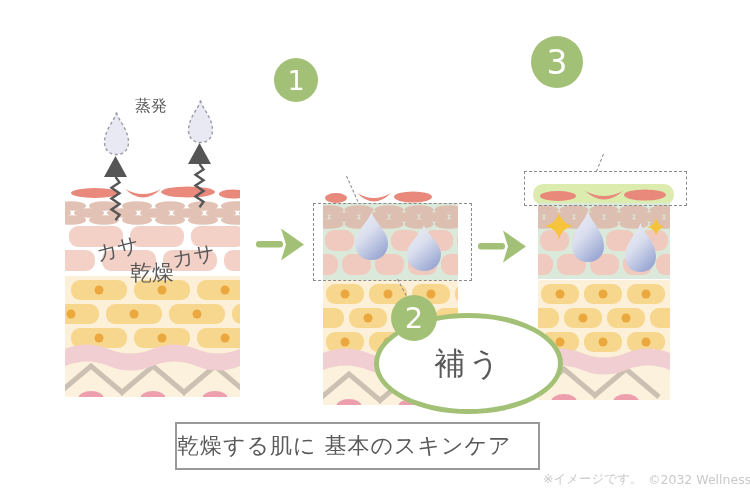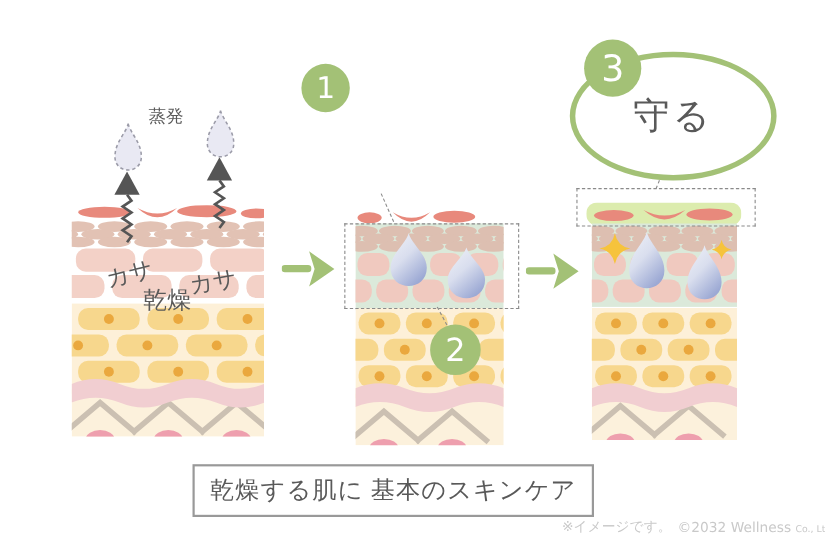--- a/index.html
+++ b/index.html
@@ -8,23 +8,23 @@
   .jp{position:absolute;color:var(--text-dark,#595959);font-size:21px;z-index:3;white-space:nowrap;}
   .dashed-rect{position:absolute;border:1.6px dashed var(--dash,#8a8a8a);z-index:4;}
   .connector{position:absolute;width:0;border-left:1.6px dashed var(--dash,#8a8a8a);
              transform-origin:top center;z-index:4;}
   .bubble{position:absolute;background:#fff;border:5px solid var(--accent,#a3c176);border-radius:50%;
           display:flex;align-items:center;justify-content:center;z-index:5;}
   .bubble-text{color:var(--text-dark,#595959);letter-spacing:3px;font-weight:500;}
   .badge{position:absolute;background:var(--accent,#a3c176);border-radius:50%;color:#fff;
          display:flex;align-items:center;justify-content:center;z-index:6;font-weight:500;}
   .caption{position:absolute;background:#fff;border:2px solid var(--caption-border,#999);
-           display:flex;align-items:center;justify-content:center;color:var(--text-dark,#595959);
-           font-size:22px;letter-spacing:1px;z-index:7;white-space:nowrap;font-family:Liberation Serif, serif;}
-  .footer-note,.footer-copy{position:absolute;color:var(--footer,#c9c9c9);font-size:12.5px;z-index:7;white-space:nowrap;}
+           display:flex;align-items:center;justify-content:flex-start;color:var(--text-dark,#595959);
+           font-size:22px;letter-spacing:1px;z-index:7;white-space:nowrap;}
+  .footer-note,.footer-copy{position:absolute;color:var(--footer,#c9c9c9);font-size:12.5px;z-index:7;white-space:nowrap;margin-left:32px;}
   .copy-small{font-size:8.5px;}
   .panel{position:absolute;z-index:1;line-height:0;}
   .icon{position:absolute;z-index:2;line-height:0;}
   .icon-over{position:absolute;z-index:3;line-height:0;}
 </style>
 </head>
 <body>
 
 <div class="stage" style="--accent: #a3c176; --text-dark: #595959; --dash: #8a8a8a; --caption-border: #999999; --footer: #c9c9c9;">
 
@@ -305,27 +305,27 @@
         <path d="M26,28 Q28.240000000000002,39.76 40,42 Q28.240000000000002,44.24 26,56 Q23.759999999999998,44.24 12,42 Q23.759999999999998,39.76 26,28 Z" fill="#f6c33c"></path>
         <path d="M123,34 Q124.44,41.56 132,43 Q124.44,44.44 123,52 Q121.56,44.44 114,43 Q121.56,41.56 123,34 Z" fill="#f6c33c"></path>
       </svg></div>
   <div class="dashed-rect" style="left:524px;top:171px;width:161px;height:33px"></div>
   <div class="connector" style="left:603px;top:154px;height:19px;transform:rotate(22deg)"></div>
 
   <div class="badge" style="left:274px;top:58px;width:44px;height:44px;font-size:27px">
     <span>1</span>
   </div>
 
+  <div class="bubble" style="left:374px;top:313px;width:179px;height:91px">
+    <span class="bubble-text" style="font-size:31px">補う</span>
+  </div>
   <div class="badge" style="left:391px;top:295px;width:46px;height:46px;font-size:29px">
     <span>2</span>
   </div>
 
-  <div class="bubble" style="left:518px;top:47px;width:178px;height:107px">
-    <span class="bubble-text" style="font-size:33px">守る</span>
-  </div>
   <div class="badge" style="left:531px;top:36px;width:52px;height:52px;font-size:33px">
     <span>3</span>
   </div>
 
   <div class="caption" style="left:175px;top:422px;width:361px;height:44px">
     <span>乾燥する肌に 基本のスキンケア</span>
   </div>
 
   <div class="footer-note" style="left:511px;top:471px">※イメージです。</div>
   <div class="footer-copy" style="left:616px;top:472px">

